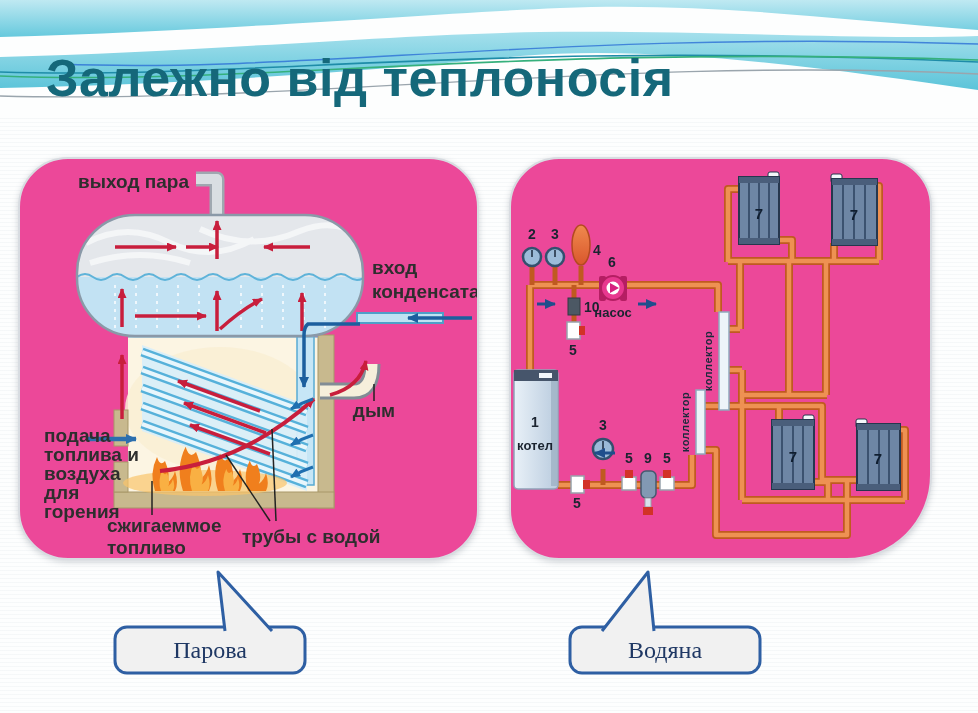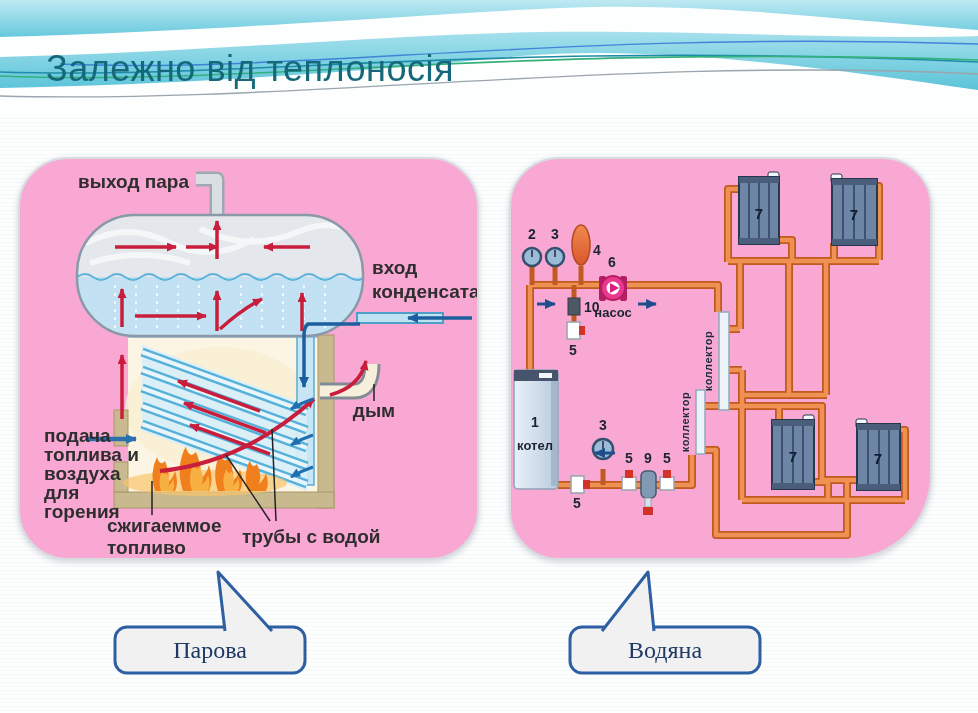--- a/index.html
+++ b/index.html
@@ -1,23 +1,23 @@
 <!DOCTYPE html>
 <html><head>
 <meta charset="utf-8">
 <style>
   html,body{margin:0;padding:0;}
   .slide{position:relative;width:978px;height:713px;overflow:hidden;
          background:#fdfefe;font-family:"Liberation Sans",sans-serif;}
   .stripes{position:absolute;left:0;top:118px;right:0;bottom:0;
            background:repeating-linear-gradient(180deg,rgba(140,160,175,.07) 0 1px,transparent 1px 4px);}
   .header-wave{position:absolute;left:0;top:0;width:978px;height:150px;}
-  .page-title{position:absolute;left:46px;top:48px;font-size:36px;font-weight:normal;
+  .page-title{position:absolute;left:46px;top:48px;font-size:52px;font-weight:bold;
               letter-spacing:.5px;color:#15687A;white-space:nowrap;}
-  .card{position:absolute;background:#f9a8d4;border:2px solid #d8dce1;
+  .card{position:absolute;background:#ec4899;border:2px solid #d8dce1;
         box-shadow:0 2px 6px rgba(90,100,115,.28);}
   .card-left{left:18px;top:157px;width:457px;height:399px;border-radius:50px;}
   .card-right{left:509px;top:157px;width:419px;height:399px;border-radius:50px 50px 85px 50px;}
   .card svg{position:absolute;left:0;top:0;}
   .callout-svg{position:absolute;}
   .dlabel{font:bold 19px "Liberation Sans",sans-serif;fill:#2e2e2e;}
   .wlabel{font:bold 14px "Liberation Sans",sans-serif;fill:#1b2430;}
   .wlabel-sm{font:bold 13px "Liberation Sans",sans-serif;fill:#1b2430;}
   .wlabel-col{font:bold 11px "Liberation Sans",sans-serif;fill:#1b2a3c;letter-spacing:.5px;}
   .rad7{font:bold 15px "Liberation Sans",sans-serif;fill:#101e30;}

